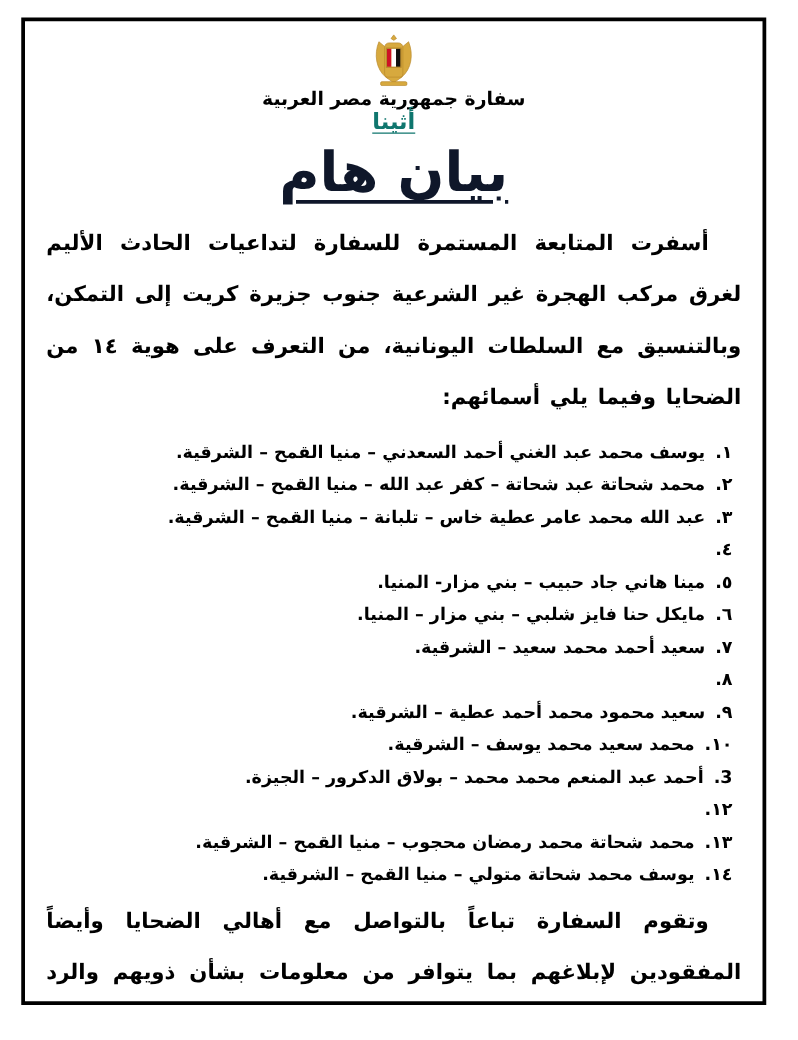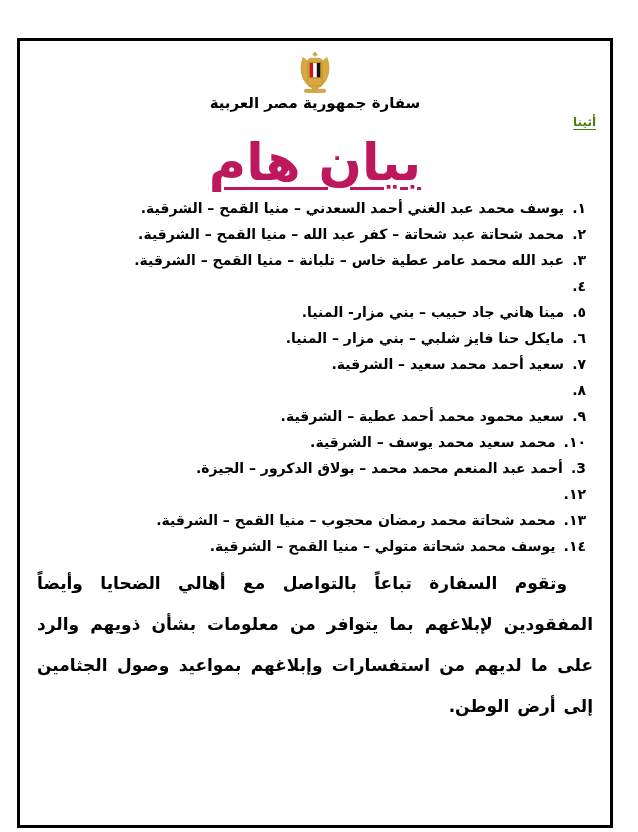--- a/index.html
+++ b/index.html
@@ -19,51 +19,49 @@
     position: absolute;
     top: 14px;
     left: 17px;
     width: 596px;
     height: 790px;
     border: 3px solid #000000;
     box-sizing: border-box;
     padding: 10px 14px 16px 14px;
     direction: rtl;
     overflow: hidden;
-    margin-top: 24px;
   }
   .header {
     text-align: center;
   }
   .emblem {
     height: 42px;
     line-height: 42px;
   }
   .embassy-name {
     font-weight: bold;
     font-size: 15px;
     line-height: 20px;
     color: #000;
   }
   .embassy-city {
     font-weight: bold;
-    font-size: 12px;
+    font-size: 18px;
     line-height: 18px;
-    color: #4d7c0f;
+    color: #0f766e;
     text-decoration: underline;
     text-underline-offset: 3px;
-    text-align: right;
   }
   .statement-title {
     margin: 10px 0 0 0;
     text-align: center;
     font-weight: bold;
-    font-size: 51px;
+    font-size: 44px;
     line-height: 44px;
-    color: #be185d;
+    color: #0f172a;
     text-decoration: underline;
     text-decoration-thickness: 3px;
     text-underline-offset: 7px;
   }
   .para {
     margin: 14px 3px 0 3px;
     font-weight: bold;
     font-size: 17px;
     line-height: 41px;
     color: #000;
@@ -117,20 +115,21 @@
             <rect x="13.6" y="12.6" width="12.8" height="16.8" fill="none" stroke="#b8892b" stroke-width="1"></rect>
           </g>
         </svg>
       </div>
       <div class="embassy-name">سفارة جمهورية مصر العربية</div>
       <div class="embassy-city">أثينا</div>
     </div>
 
     <h1 class="statement-title">بيان هام</h1>
 
+    <p class="para intro">أسفرت المتابعة المستمرة للسفارة لتداعيات الحادث الأليم لغرق مركب الهجرة غير الشرعية جنوب جزيرة كريت إلى التمكن، وبالتنسيق مع السلطات اليونانية، من التعرف على هوية ١٤ من الضحايا وفيما يلي أسمائهم:</p>
 
     <ol class="victims">
 
         <li class="victim">
           <span class="num">١.</span>
           <span class="nm">يوسف محمد عبد الغني أحمد السعدني – منيا القمح – الشرقية.</span>
         </li>
 
         <li class="victim">
           <span class="num">٢.</span>

